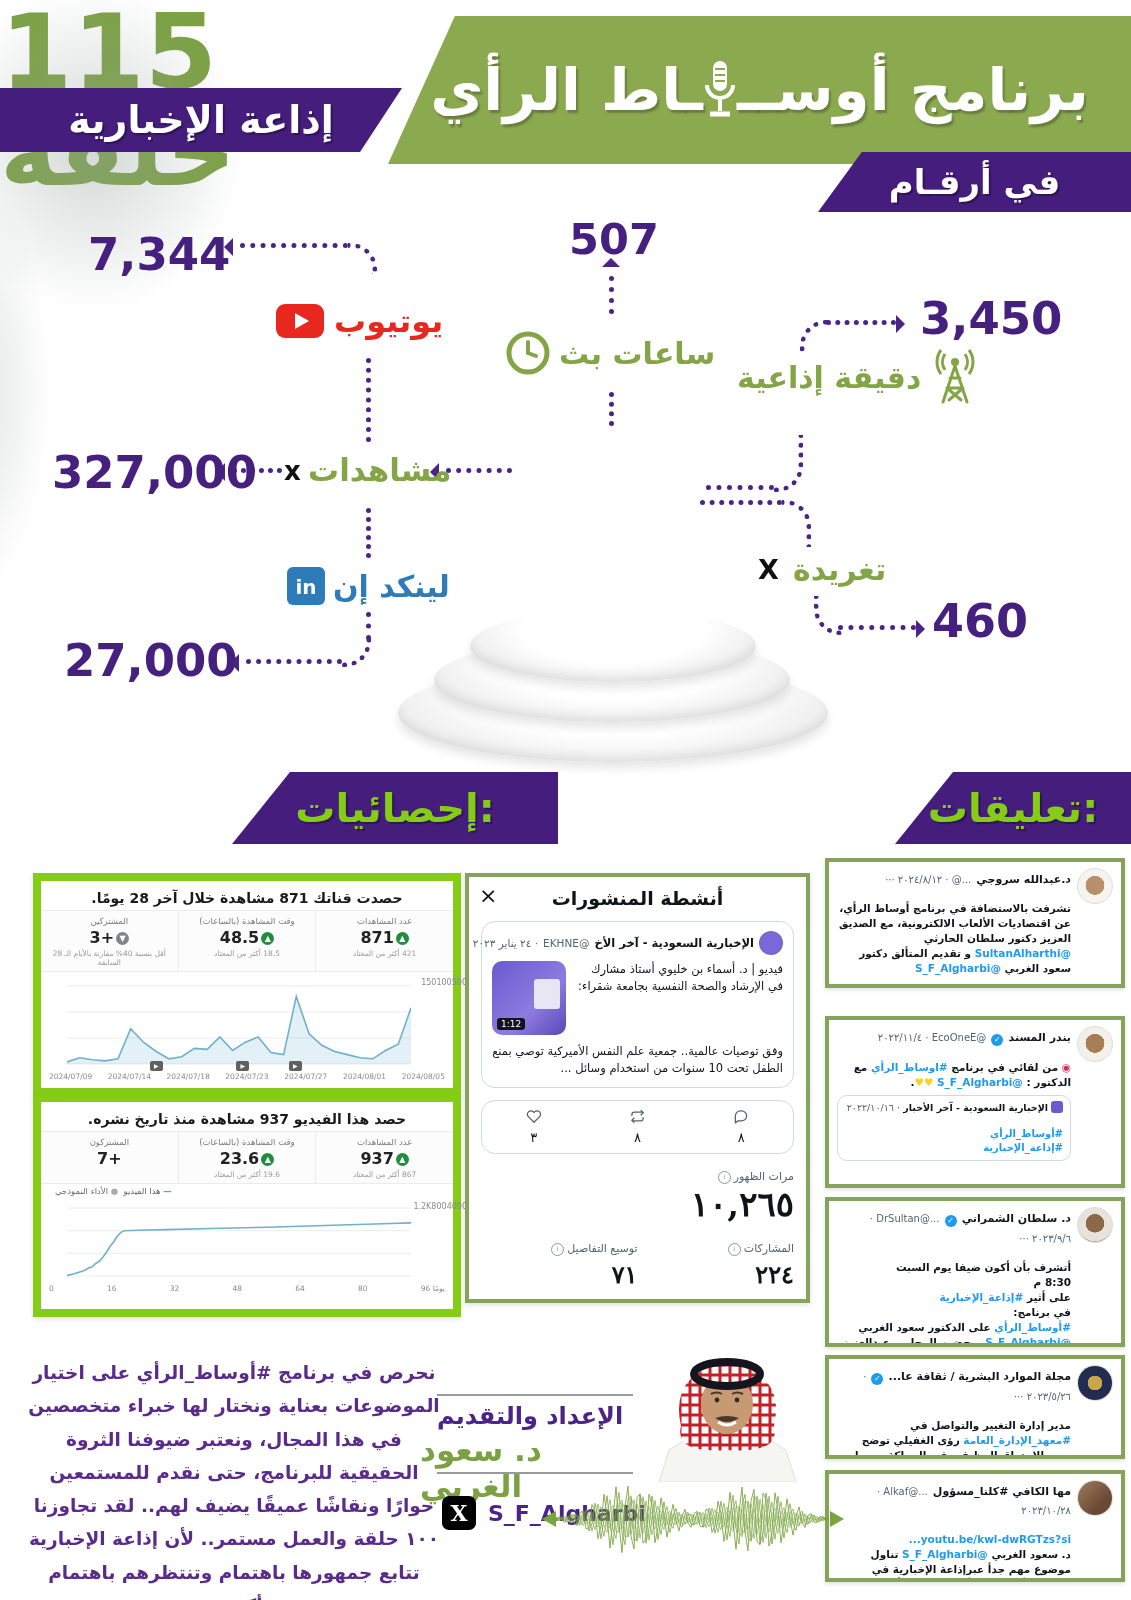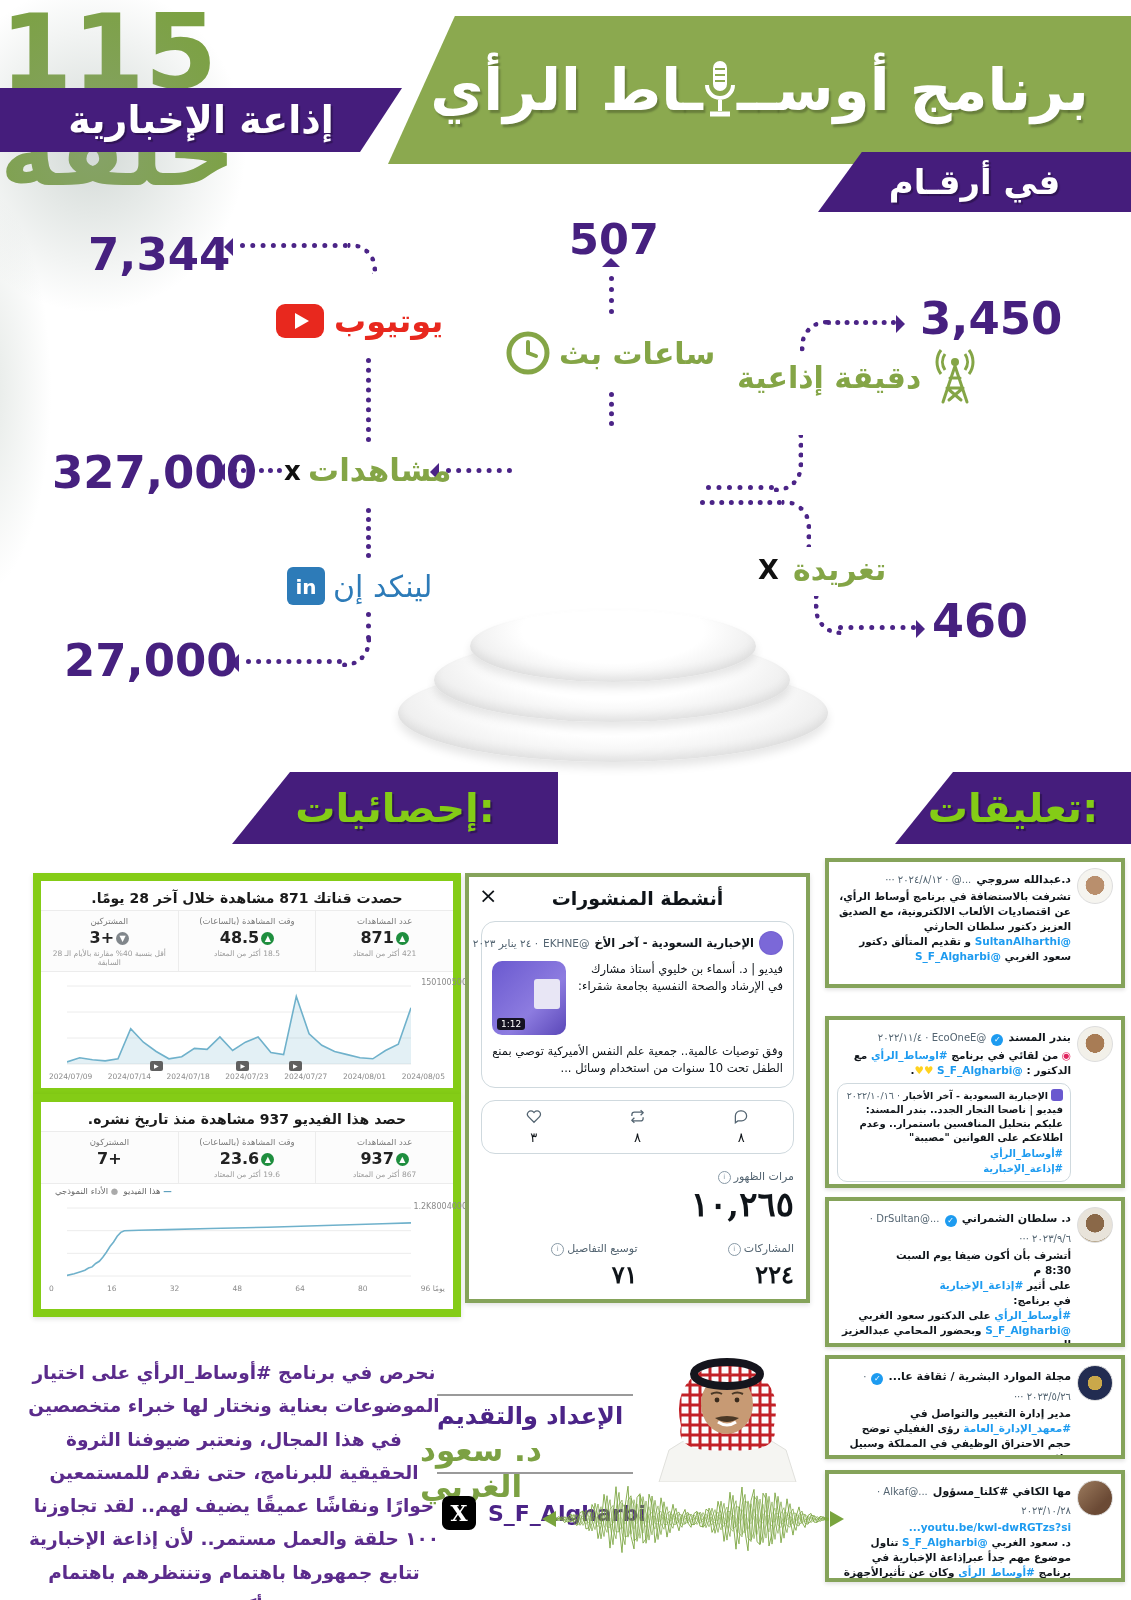--- a/index.html
+++ b/index.html
@@ -99,21 +99,21 @@
     padding:6px 8px;box-sizing:border-box;overflow:hidden;box-shadow:0 2px 4px rgba(0,0,0,.12)}
   .chead{display:flex;align-items:flex-start;gap:6px}
   .cav{width:34px;height:34px;border-radius:50%;flex:0 0 34px;border:1px solid #ddd}
   .av-man1{background:radial-gradient(circle at 50% 48%,#b98f6d 0 38%,#f5f4ef 39% 78%,#d8d5cc 79%)}
   .av-man2{background:radial-gradient(circle at 50% 48%,#a87c55 0 38%,#f2f0e9 39% 78%,#cfccc2 79%)}
   .av-man3{background:radial-gradient(circle at 50% 45%,#8a6848 0 36%,#e8e3da 37% 70%,#b9a98e 71%)}
   .av-org1{background:radial-gradient(circle at 50% 50%,#caa84a 0 30%,#222c51 31%)}
   .av-woman1{background:linear-gradient(135deg,#9c7b5e,#6b4a35 70%)}
   .cname{font-weight:bold;font-size:11px;color:#0f1419}
   .cmeta{font-size:10px;color:#536471}
-  .cbody{font-size:10.5px;font-weight:600;color:#0f1419;line-height:1.42;margin-top:2px;white-space:pre-line}
+  .cbody{font-size:10.5px;font-weight:600;color:#0f1419;line-height:1.42;margin-top:14px;white-space:pre-line}
   .blue{color:#1d9bf0}
   .pin{color:#e0245e}
   .heart{color:#ffd21f}
   .vbadge{display:inline-block;width:12px;height:12px;border-radius:50%;background:#1d9bf0;color:#fff;font-size:8px;
     line-height:12px;text-align:center;vertical-align:-1px}
   .quote{border:1px solid #cfd9de;border-radius:10px;padding:5px 7px;margin-top:5px;font-size:10px}
   .qhead{color:#0f1419;font-weight:bold;font-size:9.5px}
   .qhead .qd{color:#536471;font-weight:normal}
   .qav{display:inline-block;width:12px;height:12px;border-radius:3px;background:#6a59cf;vertical-align:-2px;margin-left:3px}
   
@@ -219,21 +219,21 @@
   <div class="arr arr-l" style="left:216px;top:463px"></div>
   <div class="dh" style="left:232px;top:468px;width:50px"></div>
   <div class="pnum" style="left:52px;top:446px;font-size:45px">327,000</div>
 
   <div class="dv" style="left:366px;top:508px;height:50px"></div>
   <div class="abs" style="left:287px;top:567px;display:flex;align-items:center;gap:8px;z-index:2">
     <svg width="38" height="38" viewBox="0 0 38 38">
       <rect x="0" y="0" width="38" height="38" rx="6" fill="#2d7bb8"></rect>
       <text x="19" y="27" text-anchor="middle" font-size="20" font-family="DejaVu Sans, sans-serif" font-weight="bold" fill="#fff">in</text>
     </svg>
-    <span style="color:#2d7bb8;font-weight:normal;font-size:30px">لينكد إن</span>
+    <span style="color:#2d7bb8;font-weight:bold;font-size:30px">لينكد إن</span>
   </div>
   <div class="dv" style="left:366px;top:612px;height:28px"></div>
   <div class="curve c-br" style="left:342px;top:638px;width:24px;height:24px"></div>
   <div class="dh" style="left:246px;top:659px;width:96px"></div>
   <div class="arr arr-l" style="left:230px;top:654px"></div>
   <div class="pnum" style="left:64px;top:634px;font-size:45px">27,000</div>
 
   <div class="dh" style="left:700px;top:500px;width:82px"></div>
   <div class="curve c-tr" style="left:782px;top:500px;width:24px;height:42px"></div>
   <div class="glabel" style="left:793px;top:552px;font-size:30px">تغريدة</div>
@@ -433,21 +433,20 @@
         </div>
       </div>
       <div class="ccard" style="top: 1016px; height: 172px;">
         <div class="chead">
           <div class="cav av-man2"></div>
           <div style="flex:1">
             <div><span class="cname">بندر المسند</span> <span class="vbadge">✓</span> <span class="cmeta">@EcoOneE · ٢٠٢٢/١١/٤</span></div>
             <div class="cbody"><span class="pin">◉ </span>من لقائي في برنامج <span class="blue">#اوساط_الرأي</span> مع الدكتور : <span class="blue">@S_F_Algharbi</span><span class="heart"> ♥♥</span>.</div>
             <div class="quote">
               <div class="qhead"><span class="qav"></span><span>الإخبارية السعودية - آخر الأخبار</span> <span class="qd">· ٢٠٢٢/١٠/١٦</span></div>
-              <div class="cbody" style="font-size:10px">فيديو | ناصحا التجار الجدد.. بندر المسند: عليكم بتحليل المنافسين باستمرار.. وعدم اطلاعكم على القوانين "مصيبة"</div>
               <div class="cbody" style="font-size:10px"><span class="blue">#أوساط_الرأي</span>
 <span class="blue">#إذاعة_الإخبارية</span></div>
             </div>
           </div>
         </div>
       </div>
       <div class="ccard" style="top: 1197px; height: 150px;">
         <div class="chead">
           <div class="cav av-man3"></div>
           <div style="flex:1">

